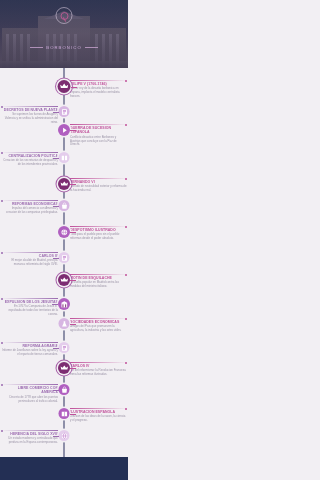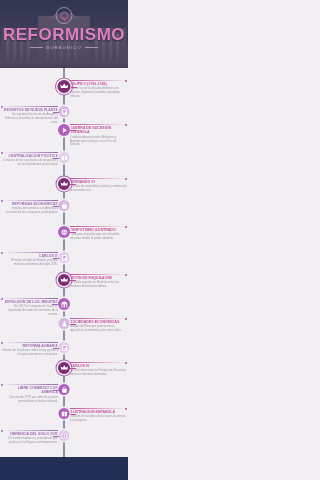--- a/index.html
+++ b/index.html
@@ -164,21 +164,20 @@
     <div class="steps"></div>
   </div>
 
   <div class="hero-veil"></div>
 
   <div class="emblem">
     <div class="emblem-inner"></div>
     <div class="emblem-tail"></div>
   </div>
 
-  <div class="hero-title">REFORMISMO</div>
 
   <div class="hero-sub">
     <span class="hero-sub-rule"></span>
     <span class="hero-sub-txt">BORBONICO</span>
     <span class="hero-sub-rule"></span>
   </div>
 </div>
 
 <div class="timeline" id="timeline">
   <div class="spine"></div>

